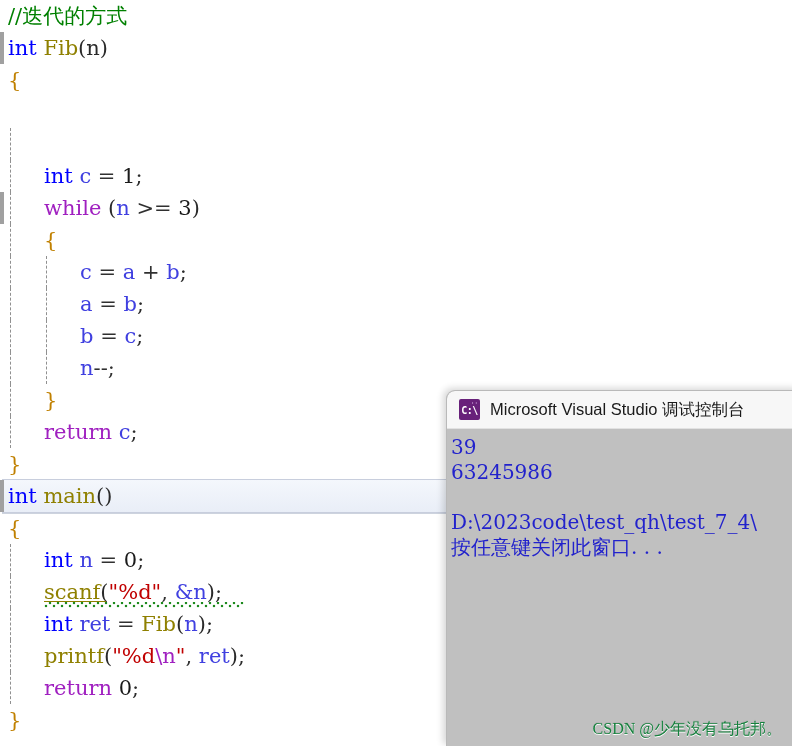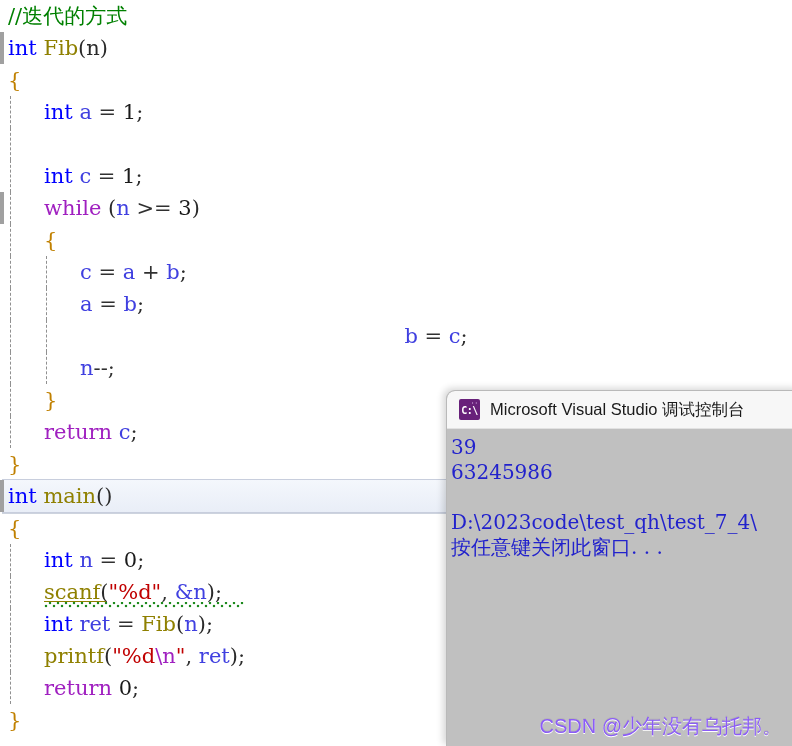--- a/index.html
+++ b/index.html
@@ -168,44 +168,43 @@
     white-space: pre;
   }
   .console-line { white-space: pre; }
   .console-blank { height: 25px; }
 
   
   #watermark {
     position: absolute;
     right: 10px;
     bottom: 6px;
-    font-family: Liberation Sans, sans-serif;
-    font-size: 20px;
-    color: #8b5cf6;
+    font-family: Liberation Serif, serif;
+    font-size: 16px;
+    color: #15803d;
     text-shadow: 0 1px 0 #ffffff, 0 -1px 0 #b5b5b5;
     white-space: nowrap;
   }
 </style>
 </head>
 <body>
 
 <div id="root">
 
   <div id="editor">
       <div class="code-line" style="top: 0px; position: absolute; left: 0px; width: 792px;"><span style="position: relative; display: inline-block; margin-left: 0px;"><span class="cmt">//迭代的方式</span></span></div>
       <div class="code-line" style="top: 32px; position: absolute; left: 0px; width: 792px;"><div class="changebar"></div><span style="position: relative; display: inline-block; margin-left: 0px;"><span class="kw">int</span><span class="plain"> </span><span class="fn">Fib</span><span class="punct">(n)</span></span></div>
       <div class="code-line" style="top: 64px; position: absolute; left: 0px; width: 792px;"><span style="position: relative; display: inline-block; margin-left: 0px;"><span class="brace">{</span></span></div>
-      <div class="code-line" style="top: 96px; position: absolute; left: 0px; width: 792px;"><div class="guide g1"></div><span style="position: relative; display: inline-block; margin-left: 36px;"><span class="kw">int</span><span class="plain"> </span><span class="var">a</span><span class="plain"> = </span><span class="num">1</span><span class="punct">;</span></span></div>
       <div class="code-line" style="top: 128px; position: absolute; left: 0px; width: 792px;"><div class="guide g1"></div></div>
       <div class="code-line" style="top: 160px; position: absolute; left: 0px; width: 792px;"><div class="guide g1"></div><span style="position: relative; display: inline-block; margin-left: 36px;"><span class="kw">int</span><span class="plain"> </span><span class="var">c</span><span class="plain"> = </span><span class="num">1</span><span class="punct">;</span></span></div>
       <div class="code-line" style="top: 192px; position: absolute; left: 0px; width: 792px;"><div class="changebar"></div><div class="guide g1"></div><span style="position: relative; display: inline-block; margin-left: 36px;"><span class="kwc">while</span><span class="punct"> (</span><span class="var">n</span><span class="plain"> &gt;= </span><span class="num">3</span><span class="punct">)</span></span></div>
       <div class="code-line" style="top: 224px; position: absolute; left: 0px; width: 792px;"><div class="guide g1"></div><span style="position: relative; display: inline-block; margin-left: 36px;"><span class="brace">{</span></span></div>
       <div class="code-line" style="top: 256px; position: absolute; left: 0px; width: 792px;"><div class="guide g1"></div><div class="guide g2"></div><span style="position: relative; display: inline-block; margin-left: 72px;"><span class="var">c</span><span class="plain"> = </span><span class="var">a</span><span class="plain"> + </span><span class="var">b</span><span class="punct">;</span></span></div>
       <div class="code-line" style="top: 288px; position: absolute; left: 0px; width: 640px;"><div class="guide g1"></div><div class="guide g2"></div><span style="position: relative; display: inline-block; margin-left: 72px;"><span class="var">a</span><span class="plain"> = </span><span class="var">b</span><span class="punct">;</span></span></div>
-      <div class="code-line" style="top: 320px; position: absolute; left: 0px; width: 792px; text-align: center;"><div class="guide g1"></div><div class="guide g2"></div><span style="position: relative; display: inline-block; margin-left: 72px;"><span class="var">b</span><span class="plain"> = </span><span class="var">c</span><span class="punct">;</span></span></div>
+      <div class="code-line" style="top: 320px; position: absolute; left: 0px; width: 792px;"><div class="guide g1"></div><div class="guide g2"></div><span style="position: relative; display: inline-block; margin-left: 72px;"><span class="var">b</span><span class="plain"> = </span><span class="var">c</span><span class="punct">;</span></span></div>
       <div class="code-line" style="top: 352px; position: absolute; left: 0px; width: 792px;"><div class="guide g1"></div><div class="guide g2"></div><span style="position: relative; display: inline-block; margin-left: 72px;"><span class="var">n</span><span class="plain">--;</span></span></div>
       <div class="code-line" style="top: 384px; position: absolute; left: 0px; width: 792px;"><div class="guide g1"></div><span style="position: relative; display: inline-block; margin-left: 36px;"><span class="brace">}</span></span></div>
       <div class="code-line" style="top: 416px; position: absolute; left: 0px; width: 792px;"><div class="guide g1"></div><span style="position: relative; display: inline-block; margin-left: 36px;"><span class="kwc">return</span><span class="plain"> </span><span class="var">c</span><span class="punct">;</span></span></div>
       <div class="code-line" style="top: 448px; position: absolute; left: 0px; width: 792px;"><span style="position: relative; display: inline-block; margin-left: 0px;"><span class="brace">}</span></span></div>
       <div class="code-line" style="top: 480px; position: absolute; left: 0px; width: 696px;"><div class="current-line" style="top: -1px;"></div><div class="changebar"></div><span style="position: relative; display: inline-block; margin-left: 0px;"><span class="kw">int</span><span class="plain"> </span><span class="fn">main</span><span class="punct">()</span></span></div>
       <div class="code-line" style="top: 512px; position: absolute; left: 0px; width: 792px;"><span style="position: relative; display: inline-block; margin-left: 0px;"><span class="brace">{</span></span></div>
       <div class="code-line" style="top: 544px; position: absolute; left: 0px; width: 792px;"><div class="guide g1"></div><span style="position: relative; display: inline-block; margin-left: 36px;"><span class="kw">int</span><span class="plain"> </span><span class="var">n</span><span class="plain"> = </span><span class="num">0</span><span class="punct">;</span></span></div>
       <div class="code-line" style="top: 576px; position: absolute; left: 0px; width: 792px;"><div class="guide g1"></div><span style="position: relative; display: inline-block; margin-left: 36px;"><span class="fn">scanf</span><span class="punct">(</span><span class="str">"%d"</span><span class="plain">, </span><span class="var">&amp;n</span><span class="punct">)</span><span class="punct">;</span></span><div class="underline-flat" style="left: 44px; top: 25px; width: 62px;"></div><div class="squiggle" style="left: 44px; top: 26px; width: 200px;"></div></div>
       <div class="code-line" style="top: 608px; position: absolute; left: 0px; width: 792px;"><div class="guide g1"></div><span style="position: relative; display: inline-block; margin-left: 36px;"><span class="kw">int</span><span class="plain"> </span><span class="var">ret</span><span class="plain"> = </span><span class="fn">Fib</span><span class="punct">(</span><span class="var">n</span><span class="punct">)</span><span class="punct">;</span></span></div>
       <div class="code-line" style="top: 640px; position: absolute; left: 0px; width: 792px;"><div class="guide g1"></div><span style="position: relative; display: inline-block; margin-left: 36px;"><span class="fn">printf</span><span class="punct">(</span><span class="str">"%d</span><span class="esc">\n</span><span class="str">"</span><span class="plain">, </span><span class="var">ret</span><span class="punct">)</span><span class="punct">;</span></span></div>

